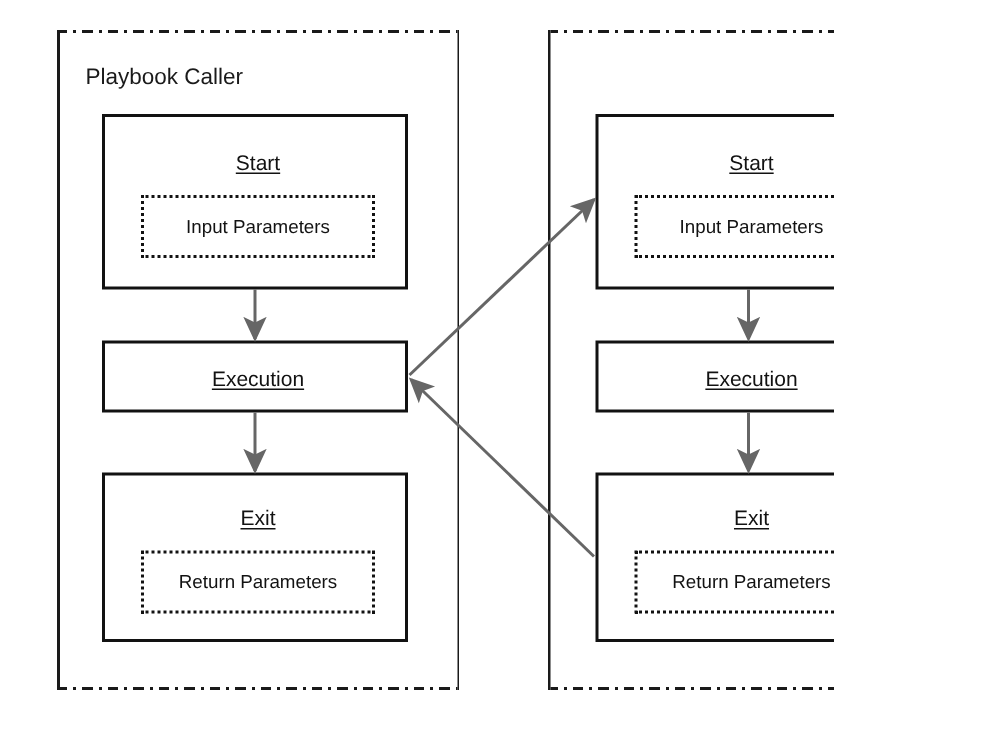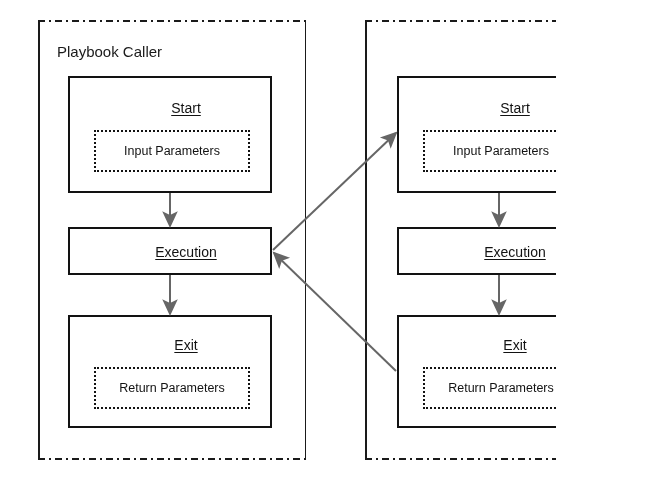--- a/index.html
+++ b/index.html
@@ -36,21 +36,21 @@
 
   
   .node {
     position: absolute;
     box-sizing: border-box;
     border: 2px solid #121212;
     background: #ffffff;
   }
   .node-title {
     position: absolute;
-    left: 16px;
+    left: 2px;
     width: 100%;
     text-align: center;
     font-size: 14px;
     line-height: 17px;
     color: #121212;
     text-decoration: underline;
     text-underline-offset: 2px;
     white-space: nowrap;
   }
 

